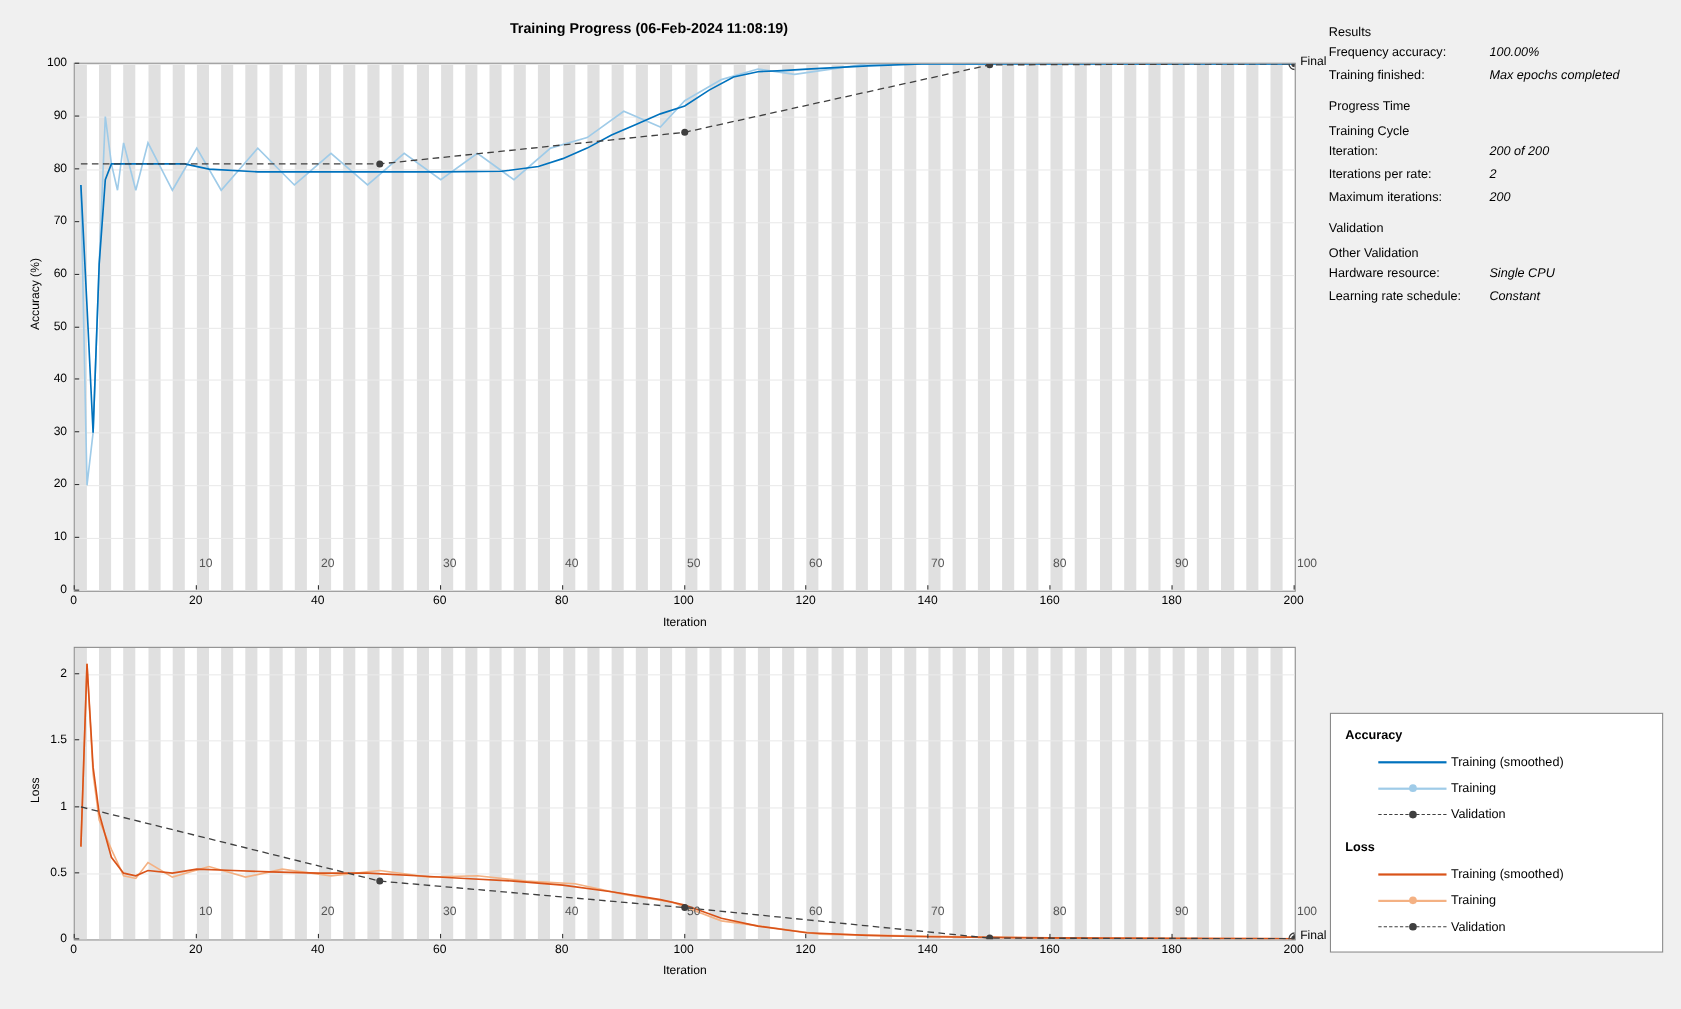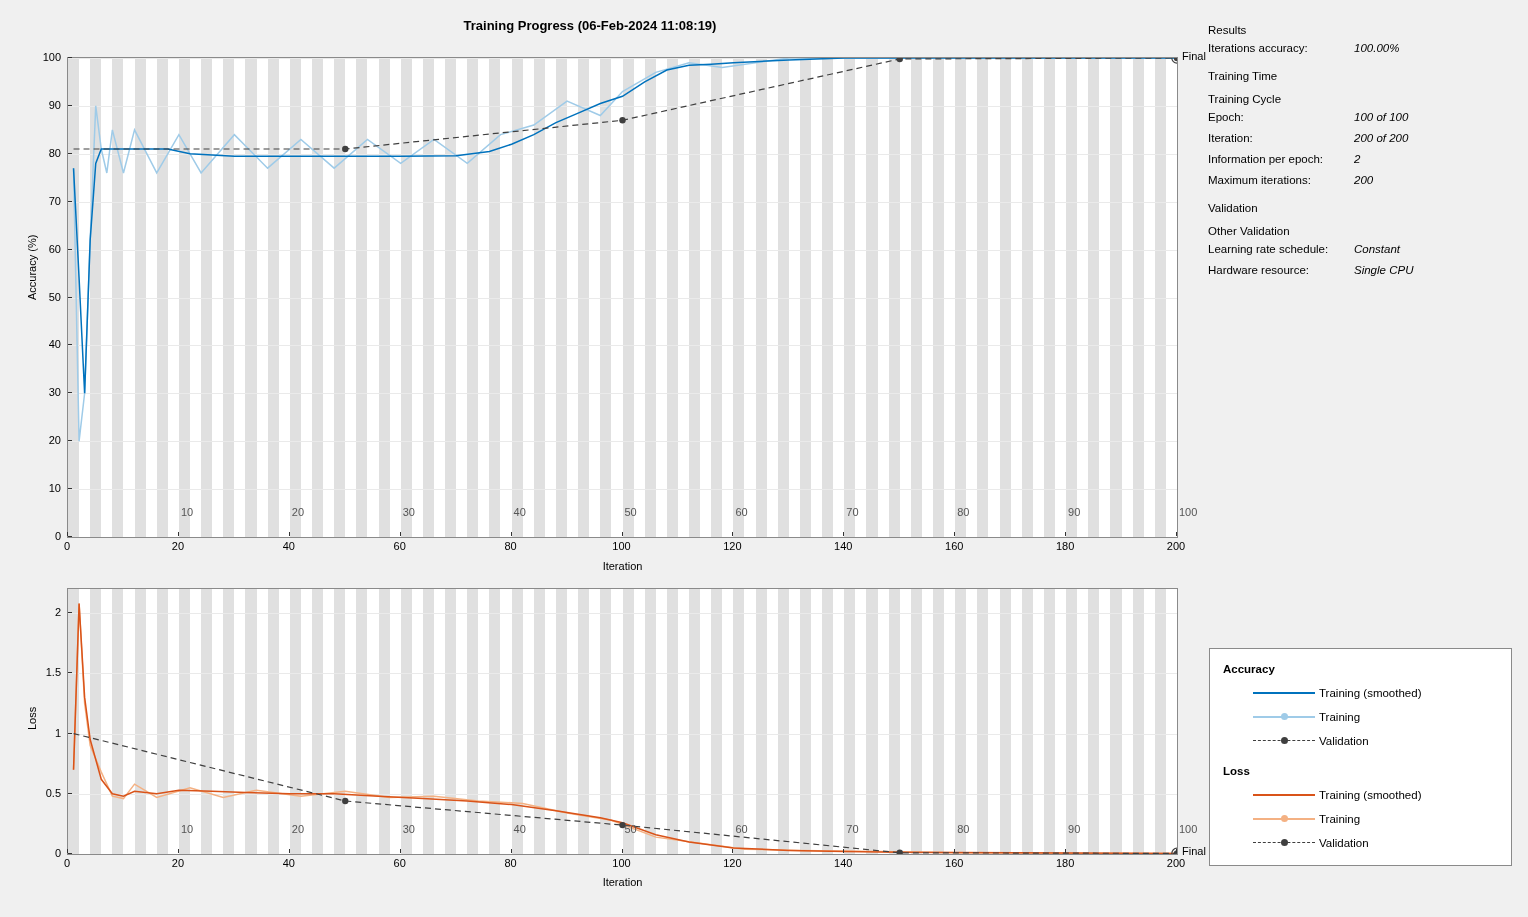--- a/index.html
+++ b/index.html
@@ -327,50 +327,50 @@
           <circle cx="1109" cy="264.39772727272725" r="2.4" fill="#3f3f3f"></circle>
         </svg>
       </div>
   </div>
   <div class="axis-title-y" style="left:26px; top:730px;">Loss</div>
   <div class="axis-title-x" style="left:67px; top:876px; width:1111px;">Iteration</div>
 
   <div id="info">
       <div class="info-section">Results</div>
       <div class="info-row">
-        <span class="info-key">Iterations accuracy:</span>
+        <span class="info-key">Frequency accuracy:</span>
         <span class="info-val">100.00%</span>
       </div>
-      <div class="info-section">Training Time</div>
+      <div class="info-row">
+        <span class="info-key">Training finished:</span>
+        <span class="info-val">Max epochs completed</span>
+      </div>
+      <div class="info-section">Progress Time</div>
       <div class="info-section">Training Cycle</div>
-      <div class="info-row">
-        <span class="info-key">Epoch:</span>
-        <span class="info-val">100 of 100</span>
-      </div>
       <div class="info-row">
         <span class="info-key">Iteration:</span>
         <span class="info-val">200 of 200</span>
       </div>
       <div class="info-row">
-        <span class="info-key">Information per epoch:</span>
+        <span class="info-key">Iterations per rate:</span>
         <span class="info-val">2</span>
       </div>
       <div class="info-row">
         <span class="info-key">Maximum iterations:</span>
         <span class="info-val">200</span>
       </div>
       <div class="info-section">Validation</div>
       <div class="info-section">Other Validation</div>
       <div class="info-row">
+        <span class="info-key">Hardware resource:</span>
+        <span class="info-val">Single CPU</span>
+      </div>
+      <div class="info-row">
         <span class="info-key">Learning rate schedule:</span>
         <span class="info-val">Constant</span>
-      </div>
-      <div class="info-row">
-        <span class="info-key">Hardware resource:</span>
-        <span class="info-val">Single CPU</span>
       </div>
     </div>
 
   <div id="legend">
       <div class="legend-head">Accuracy</div>
       <div class="legend-item"><div class="legend-swatch" style="background: rgb(0, 114, 189);"></div><span>Training (smoothed)</span></div>
       <div class="legend-item"><div class="legend-swatch" style="background: rgb(159, 203, 232);">
           <span class="dot" style="background: rgb(159, 203, 232);"></span>
         </div><span>Training</span></div>
       <div class="legend-item"><div class="dashed-line" style="border-top-color: rgb(63, 63, 63);"></div><span style="position: absolute; left: 58px; top: 8px; width: 7px; height: 7px; border-radius: 50%; background: rgb(63, 63, 63);"></span><span>Validation</span></div>

